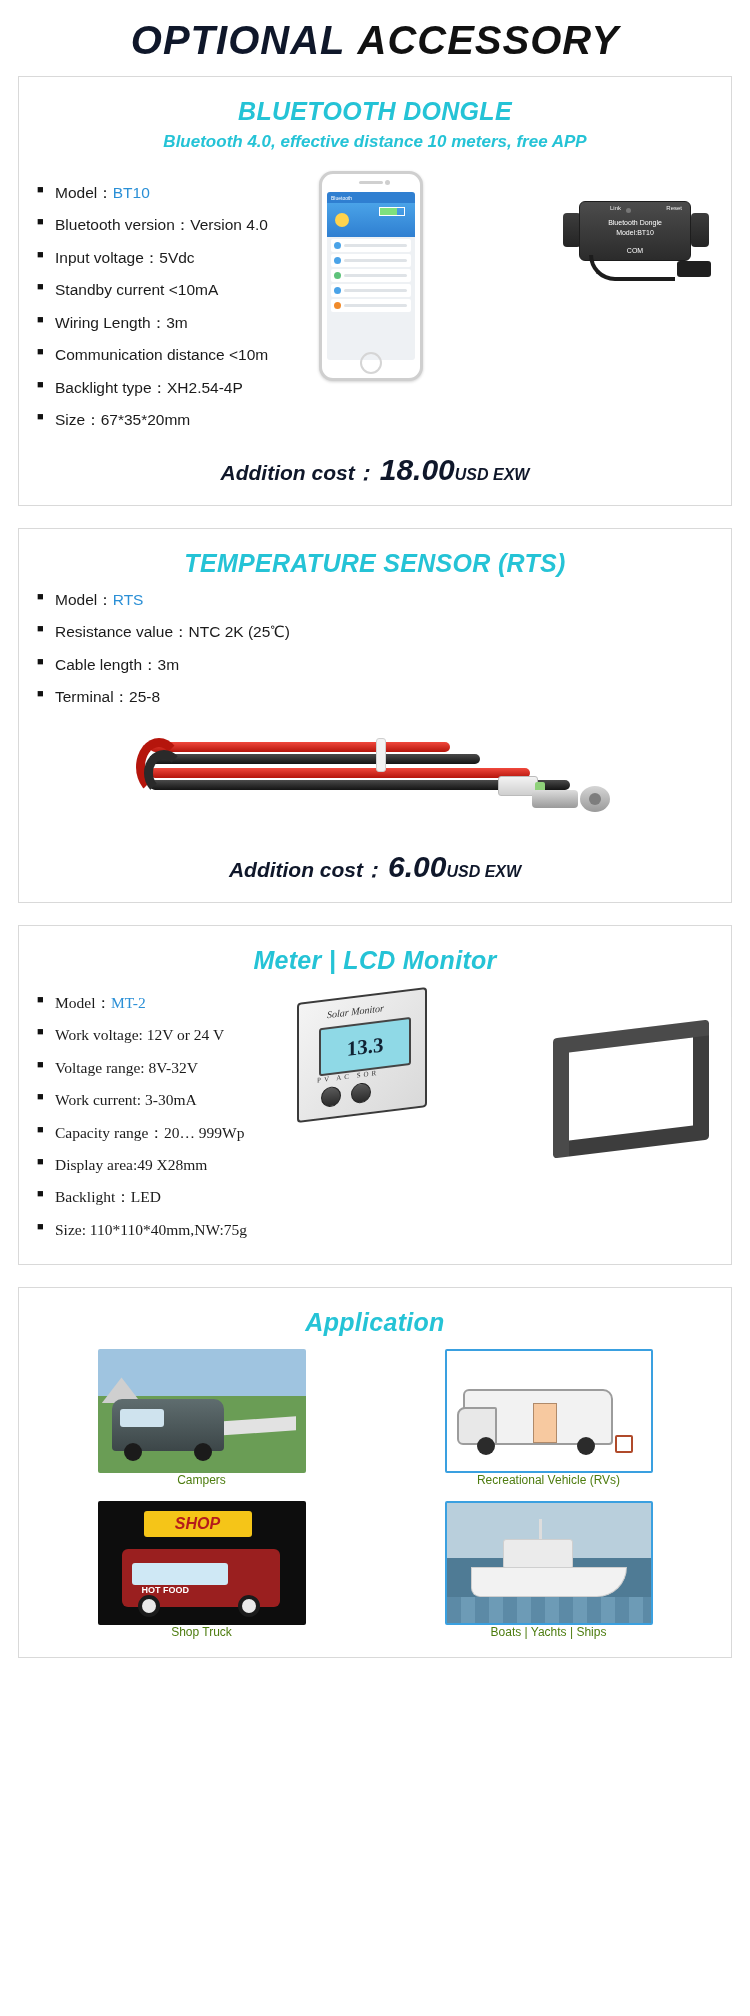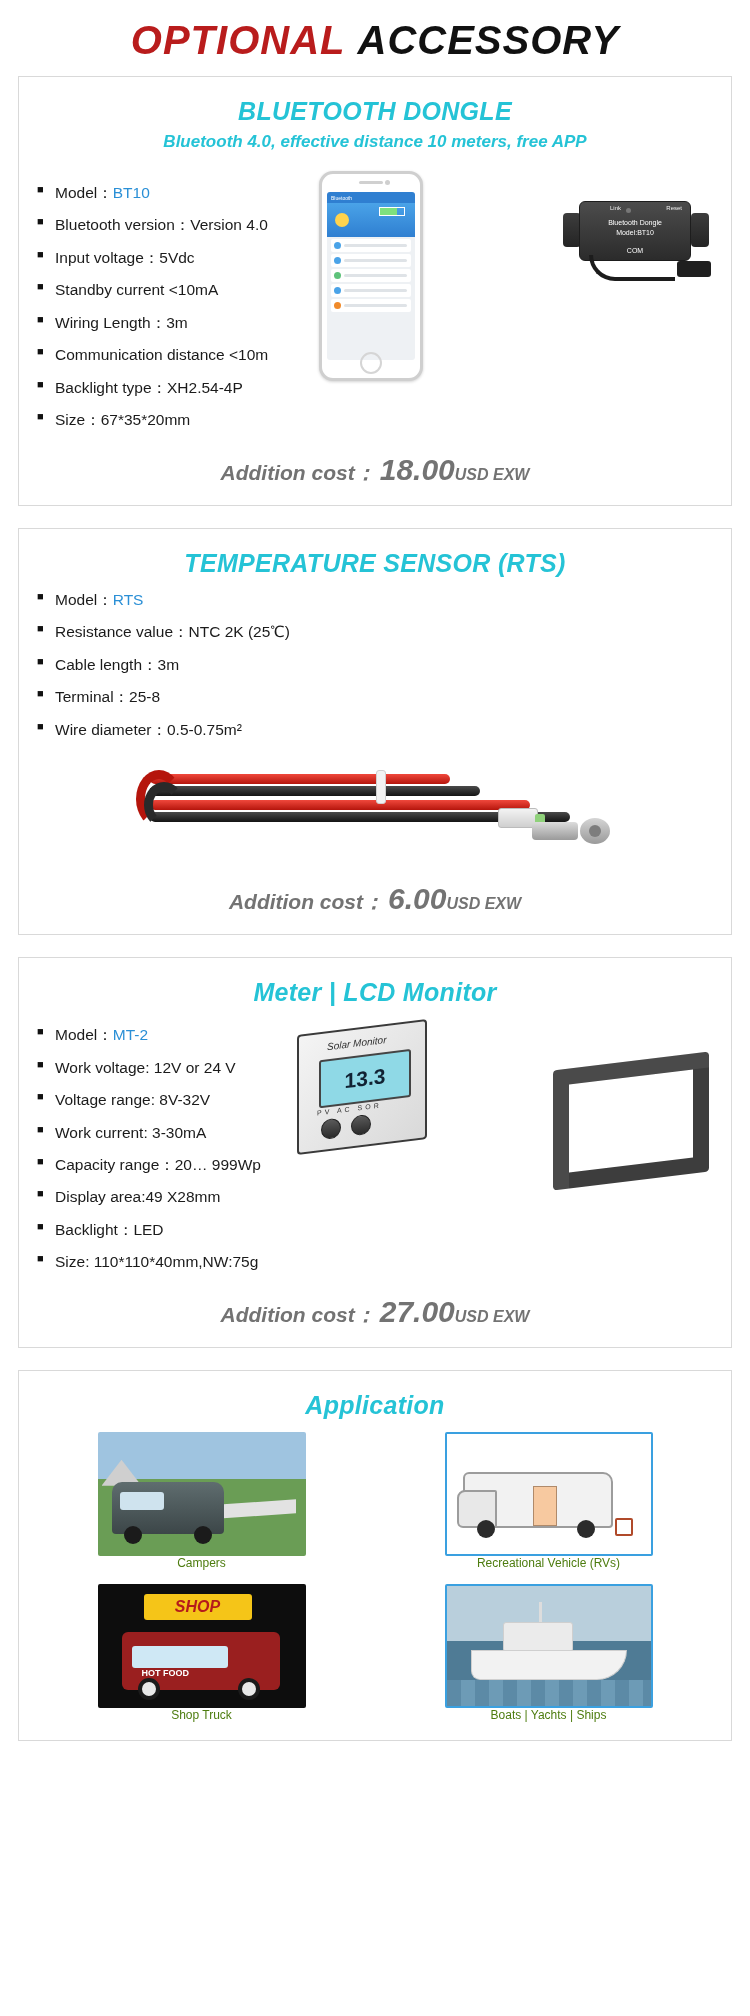--- a/index.html
+++ b/index.html
@@ -21,21 +21,21 @@
   
   .main-title {
     text-align: center;
     padding: 18px 0 14px 0;
     font-size: 40px;
     font-weight: bold;
     font-style: italic;
     letter-spacing: 1px;
     line-height: 1.1;
   }
-  .main-title .word-optional { color: #b91c1c; text-align: right; }
+  .main-title .word-optional { color: #0f172a; text-align: right; }
   .main-title .word-accessory { color: #111111; margin-left: 12px; text-align: center; }
 
   
   .card {
     margin: 0 18px 22px 18px;
     border: 1px solid #d9d9d9;
     background: #ffffff;
     padding: 16px 18px 18px 18px;
     position: relative;
   }
@@ -78,21 +78,21 @@
     top: 5px;
     font-size: 11px;
     color: #111;
   }
   .spec-list li .val-accent { color: #2a8fd6; }
 
   
   .cost-line {
     text-align: center;
     margin-top: 16px;
-    color: #737373;
+    color: #0f172a;
     font-weight: bold;
   }
   .cost-label {
     font-size: 21px;
     font-style: italic;
   }
   .cost-amount {
     font-size: 30px;
     font-style: italic;
     margin-left: 4px;
@@ -218,21 +218,21 @@
   .lug-ring { position:absolute; right:0; top:2px; width:30px;height:26px;
     background: linear-gradient(#d5d5d5,#9a9a9a); border-radius: 50%; }
   .lug-ring::after{ content:""; position:absolute; left:9px; top:7px; width:12px;height:12px;
     border-radius:50%; background:#7d7d7d; }
   .connector { position:absolute; right: 72px; top: 52px; width: 40px; height: 20px;
     background: linear-gradient(#f3f3f3,#cfcfcf); border:1px solid #bbb; border-radius:3px;}
   .connector::after{content:"";position:absolute;right:-8px;top:5px;width:10px;height:10px;
     background:#8fd17a;border-radius:2px;}
 
   
-  .meter-body { display:flex; }
+  .meter-body { display:flex;font-family:Liberation Serif, serif; }
   .meter-left { flex: 0 0 250px; padding-top: 6px; }
   .meter-right { flex: 1; position: relative; min-height: 210px; }
 
   .meter-unit {
     position: absolute; left: 10px; top: 14px;
     width: 130px; height: 120px;
     background: linear-gradient(135deg,#f4f4f4,#d9d9d9);
     border: 2px solid #3a3a3a;
     border-radius: 4px;
     transform: skewY(-7deg);
@@ -422,21 +422,20 @@
   </section>
 
   <section class="card">
     <div class="card-title">TEMPERATURE SENSOR (RTS)</div>
 
     <ul class="spec-list">
       <li><span>Model：</span><span class="val-accent">RTS</span></li>
       <li><span>Resistance value：NTC 2K (25℃)</span></li>
       <li><span>Cable length：3m</span></li>
       <li><span>Terminal：25-8</span></li>
-      <li><span>Wire diameter：0.5-0.75m²</span></li>
     </ul>
 
     <div class="rts-img">
       <div class="wire red" style="top:18px;width:300px;"></div>
       <div class="wire black" style="top:30px;width:330px;"></div>
       <div class="wire red" style="top:44px;width:380px;"></div>
       <div class="wire black" style="top:56px;width:420px;"></div>
       <div class="loop" style="left:-4px;top:14px;width:46px;height:58px;border-width:9px;border-color:#b5150c transparent transparent #b5150c;"></div>
       <div class="loop" style="left:4px;top:26px;width:40px;height:46px;border-width:9px;border-color:#2a2a2a transparent transparent #2a2a2a;"></div>
       <div class="tie" style="left:236px;top:14px;"></div>
@@ -476,23 +475,20 @@
           <div class="meter-screen">13.3</div>
           <div class="meter-tags">PV   AC   SOR</div>
           <div class="meter-btns">
             <div class="meter-btn"></div>
             <div class="meter-btn"></div>
           </div>
         </div>
       </div>
     </div>
 
-    <div class="cost-line">
-      <span class="cost-label">Addition cost：</span><span class="cost-amount">27.00</span><span class="cost-unit">USD EXW</span>
-    </div>
   </section>
 
   <section class="card">
     <div class="card-title">Application</div>
 
     <div class="app-grid">
 
       <div class="app-item">
         <div class="app-thumb">
           <div class="art-camper">

